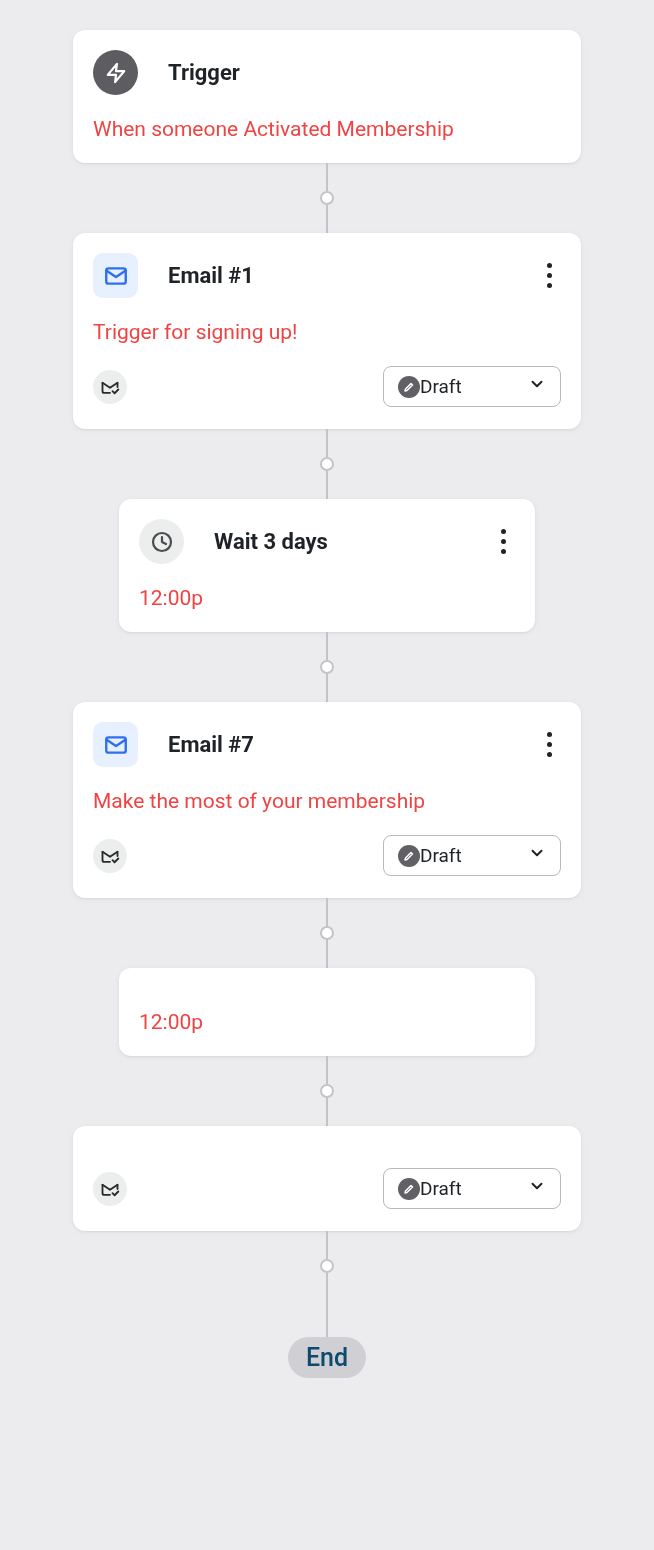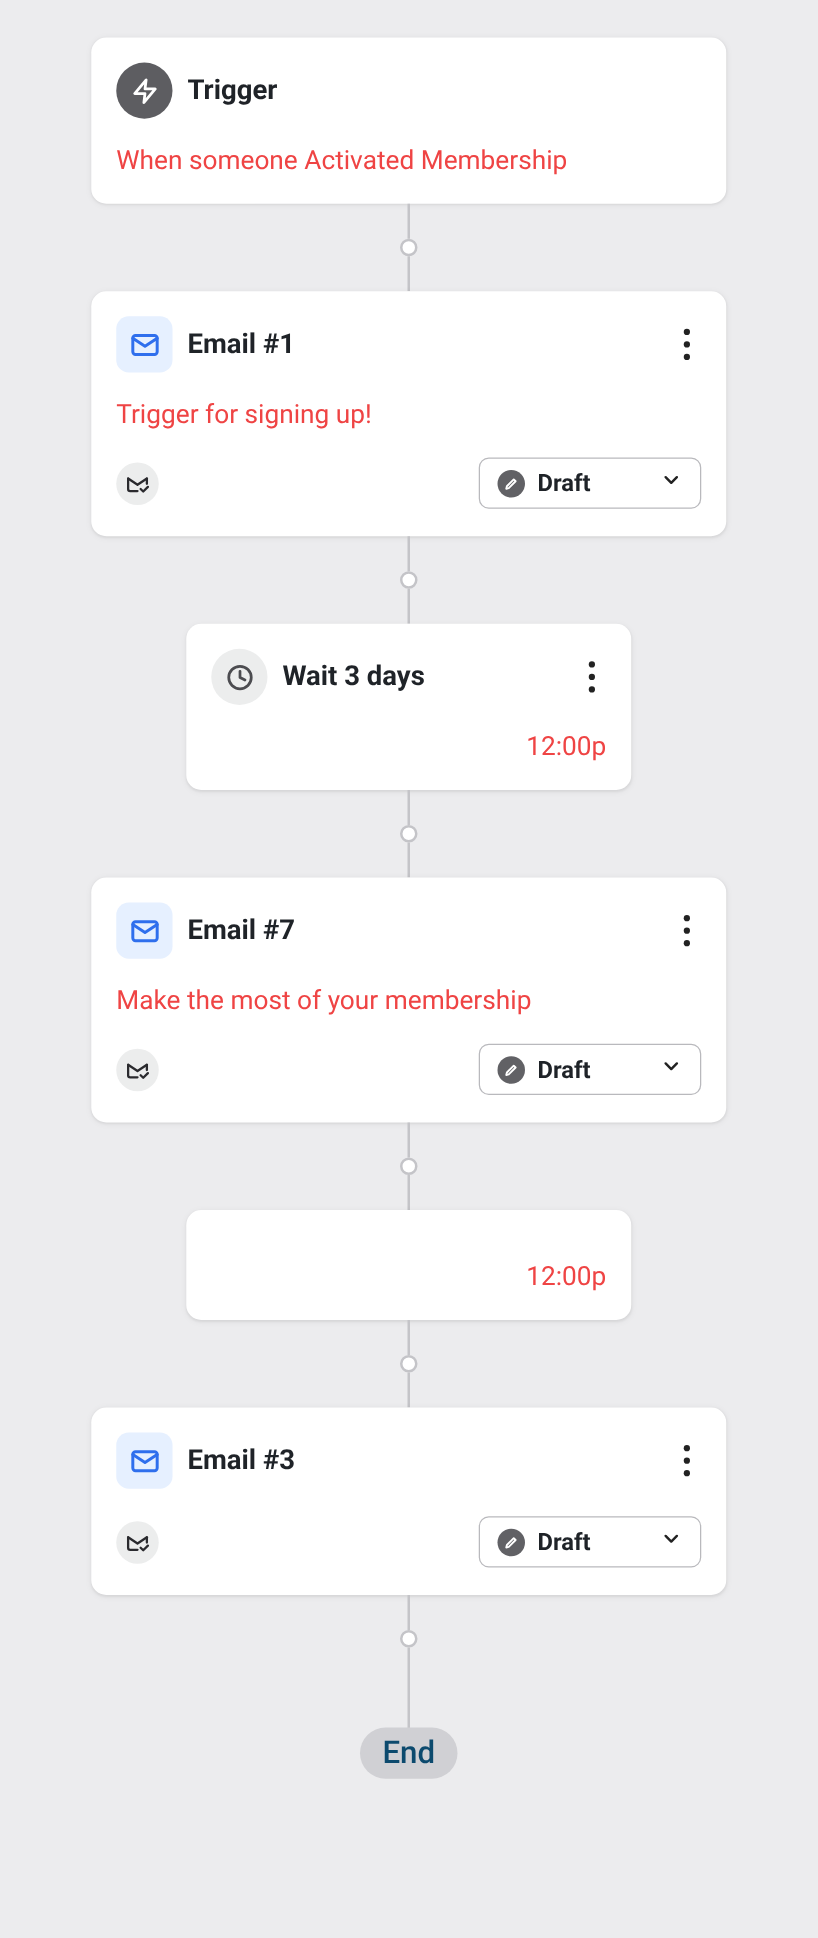--- a/index.html
+++ b/index.html
@@ -12,22 +12,22 @@
     width: 654px;
   }
   .flow { display: flex; flex-direction: column; align-items: center; }
   .card {
     background: #fff;
     border-radius: 12px;
     padding: 20px 20px 22px 20px;
     box-shadow: 0 1px 2px rgba(0,0,0,0.06), 0 1px 6px rgba(0,0,0,0.05);
   }
   .card-wide { width: 508px; }
-  .card-narrow { width: 356px; text-align: right; }
-  .card-head { display: flex; align-items: center; gap: 12px; }
+  .card-narrow { width: 416px; }
+  .card-head { display: flex; align-items: center; gap: 30px; }
   .card-head.withmenu { justify-content: flex-start; }
   .card-title { font-size: 22px; font-weight: 700; flex: 0 0 auto; }
   .card-spacer { flex: 1 1 auto; }
   .card-desc { font-size: 21px; font-weight: 400; margin-top: 22px; color: #ef4444; }
   .card-foot { display: flex; align-items: center; justify-content: space-between; margin-top: 22px; }
 
   .trigger-icon {
     width: 45px; height: 45px; border-radius: 50%;
     background: #5d5d61; display: flex; align-items: center; justify-content: center;
   }
@@ -41,24 +41,24 @@
   }
   .mail-sent-icon {
     width: 34px; height: 34px; border-radius: 50%;
     background: #eceded; display: flex; align-items: center; justify-content: center;
   }
 
   .kebab { width: 24px; display: flex; flex-direction: column; align-items: center; gap: 5px; cursor: pointer; padding: 6px 4px; }
   .kebab span { width: 5px; height: 5px; border-radius: 50%; background: #222; display: block; }
 
   .status-select {
-    display: flex; align-items: center; gap: 10px;
+    display: flex; align-items: center; gap: 0;
     border: 1px solid #b9b9bd; border-radius: 8px;
     padding: 8px 14px; min-width: 178px; cursor: pointer;
-    font-size: 19px; font-weight: 700;
+    font-size: 19px; font-weight: 400;
   }
   .status-dot {
     width: 22px; height: 22px; border-radius: 50%; background: #616165;
     display: flex; align-items: center; justify-content: center;
   }
   .status-chevron { margin-left: auto; }
 
   .connector { display: flex; flex-direction: column; align-items: center; }
   .line { width: 2px; background: #c4c4c8; }
   .line.short { height: 28px; }
@@ -223,35 +223,20 @@
     <div class="card-desc">12:00p</div>
   </div>
 
   <div class="connector">
     <div class="line short"></div>
     <div class="node"></div>
     <div class="line short"></div>
   </div>
 
   <div class="card card-wide">
-    <div class="card-head withmenu">
-      <div class="email-icon">
-        <svg width="26" height="26" viewBox="0 0 24 24" fill="none" stroke="#2f6fed" stroke-width="2.2" stroke-linecap="round" stroke-linejoin="round">
-            <rect x="3" y="5" width="18" height="14" rx="2"></rect>
-            <polyline points="3 7 12 13 21 7"></polyline>
-          </svg>
-      </div>
-      <div class="card-title">Email #3</div>
-      <div class="card-spacer"></div>
-      <div class="kebab">
-          <span></span>
-          <span></span>
-          <span></span>
-        </div>
-    </div>
     <div class="card-foot">
       <div class="mail-sent-icon">
         <svg width="20" height="20" viewBox="0 0 24 24" fill="none" stroke="#2a2a2e" stroke-width="2.2" stroke-linecap="round" stroke-linejoin="round">
             <path d="M3 7l9 6 9-6"></path>
             <path d="M3 7v10a2 2 0 0 0 2 2h7"></path>
             <path d="M21 7v5"></path>
             <polyline points="15 17 17.5 19.5 22 15"></polyline>
           </svg>
       </div>
       <div class="status-select">

